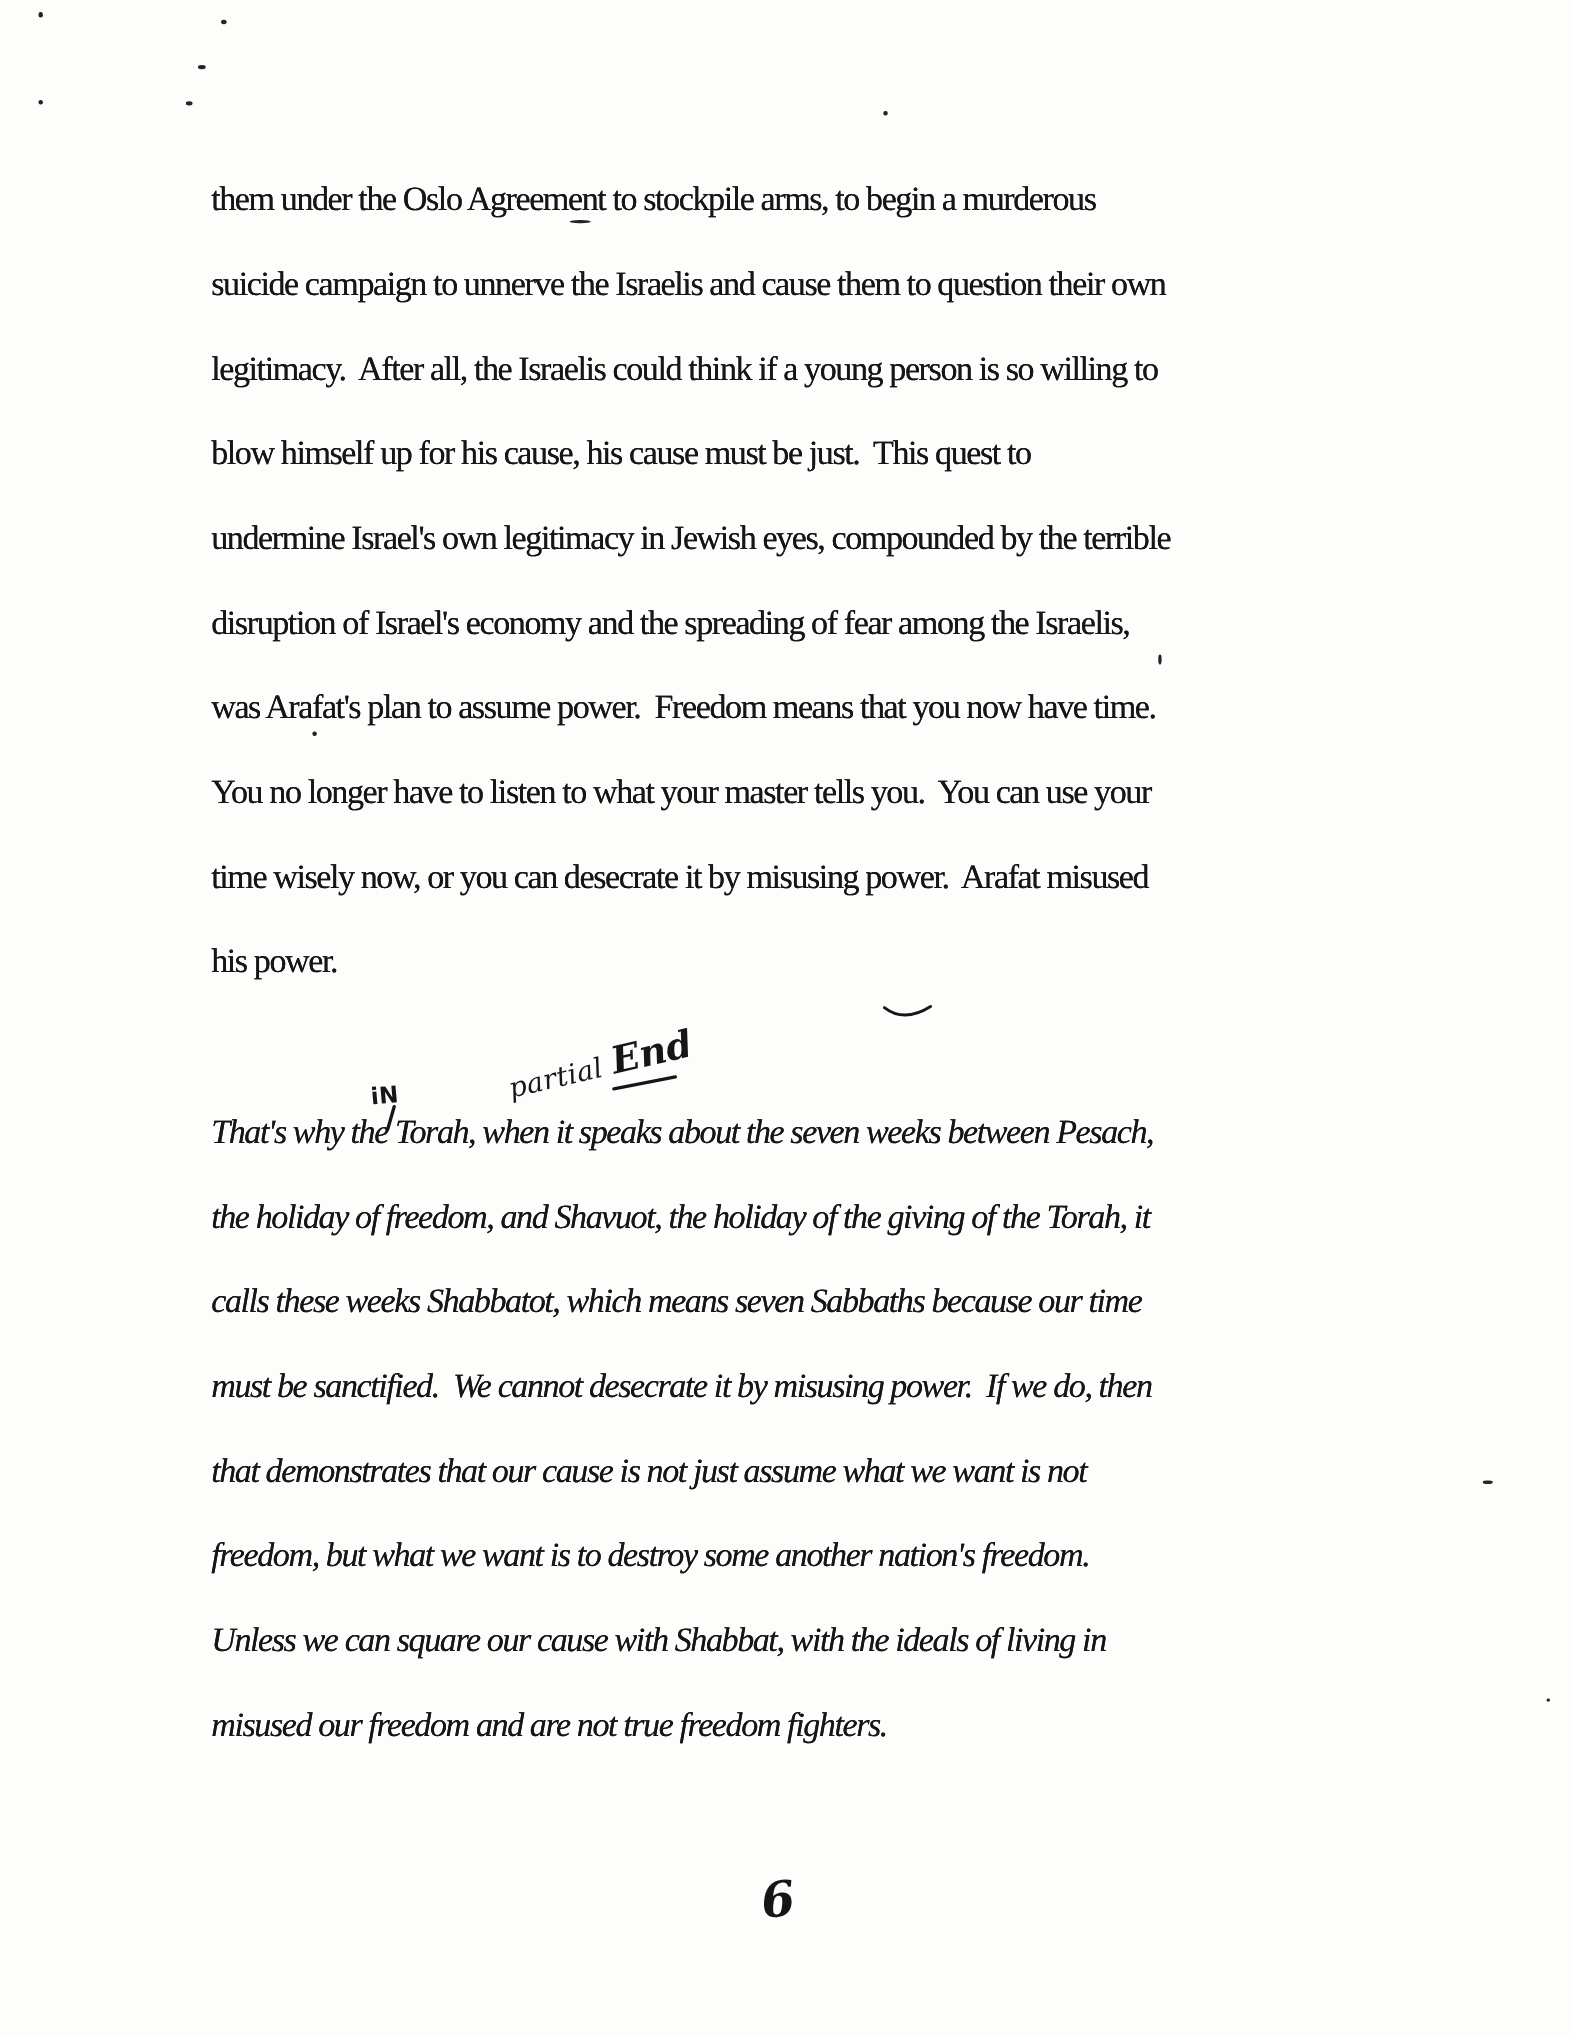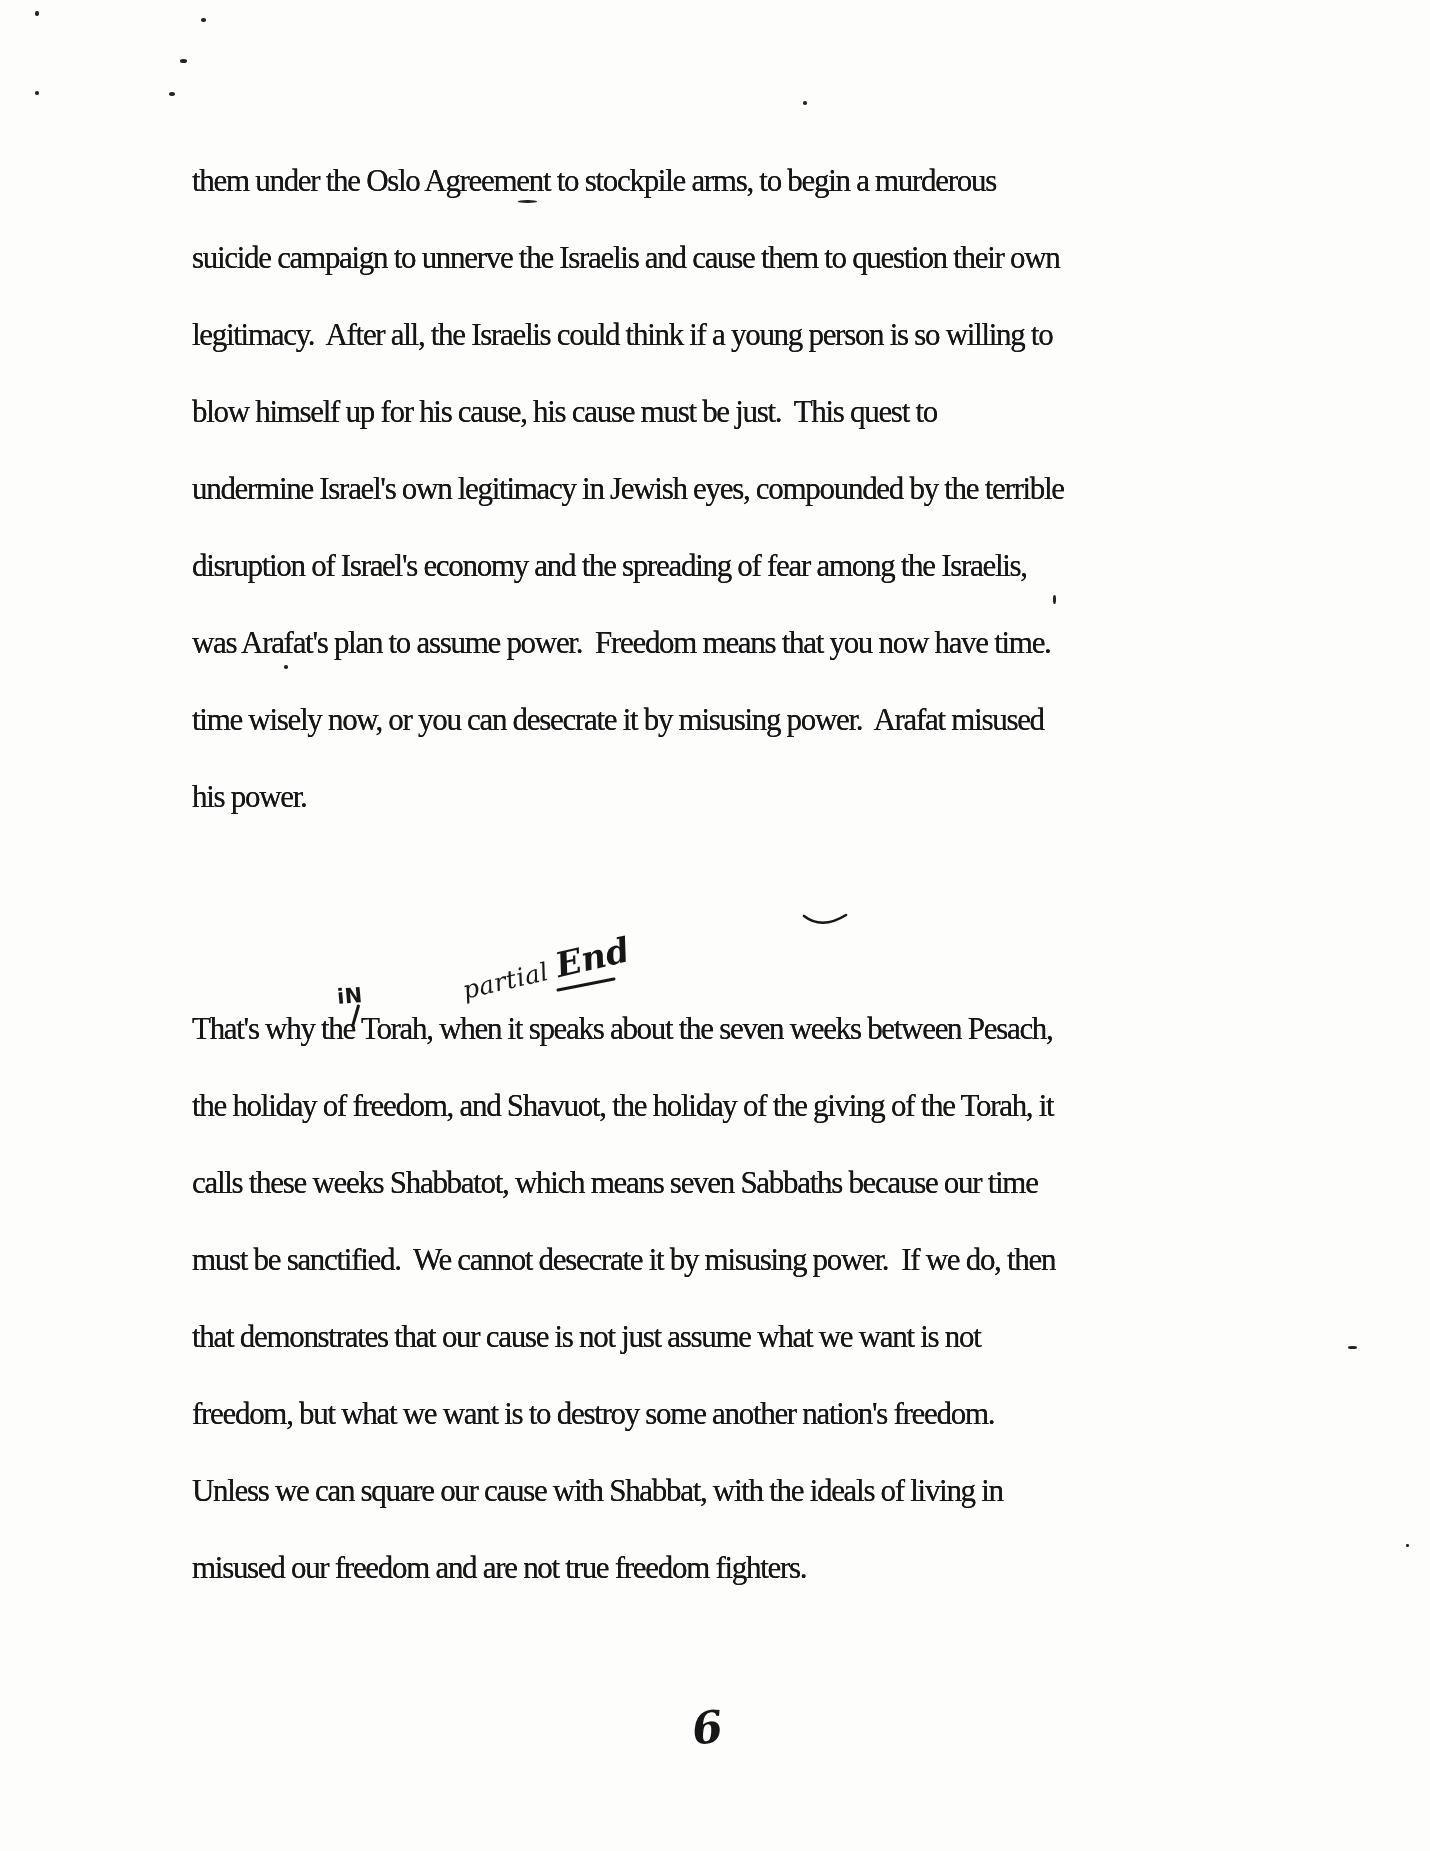--- a/index.html
+++ b/index.html
@@ -6,21 +6,21 @@
   .page{
     position:relative;
     width:1430px;height:1851px;
     background:#fdfdfc;
     overflow:hidden;
     font-family:"Liberation Serif", serif;
     color:#161616;
   }
   .para{position:absolute;left:192px;}
   .para-1{top:142px;}
-  .para-2{top:990px;}
+  .para-2{top:990px;font-style:italic;}
   .line{
     height:77px;line-height:77px;
     font-size:31px;letter-spacing:-1.3px;
     white-space:pre;
     text-shadow:0 0 0.5px #1a1a1a;
   }
   
   .ann-in{
     position:absolute;left:337px;top:984px;
     font-family:"DejaVu Sans", sans-serif;
@@ -67,20 +67,21 @@
 <div class="page">
 
   <div class="para para-1">
       <div class="line">them under the Oslo Agreement to stockpile arms, to begin a murderous</div>
       <div class="line">suicide campaign to unnerve the Israelis and cause them to question their own</div>
       <div class="line">legitimacy.  After all, the Israelis could think if a young person is so willing to</div>
       <div class="line">blow himself up for his cause, his cause must be just.  This quest to</div>
       <div class="line">undermine Israel's own legitimacy in Jewish eyes, compounded by the terrible</div>
       <div class="line">disruption of Israel's economy and the spreading of fear among the Israelis,</div>
       <div class="line">was Arafat's plan to assume power.  Freedom means that you now have time.</div>
+      <div class="line">You no longer have to listen to what your master tells you.  You can use your</div>
       <div class="line">time wisely now, or you can desecrate it by misusing power.  Arafat misused</div>
       <div class="line">his power.</div>
     </div>
 
   <span class="tick">
     <svg width="46" height="18" viewBox="0 0 46 18">
       <path d="M2,4 Q20,18 44,3" fill="none" stroke="#161616" stroke-width="2.6" stroke-linecap="round"></path>
     </svg>
   </span>
 

